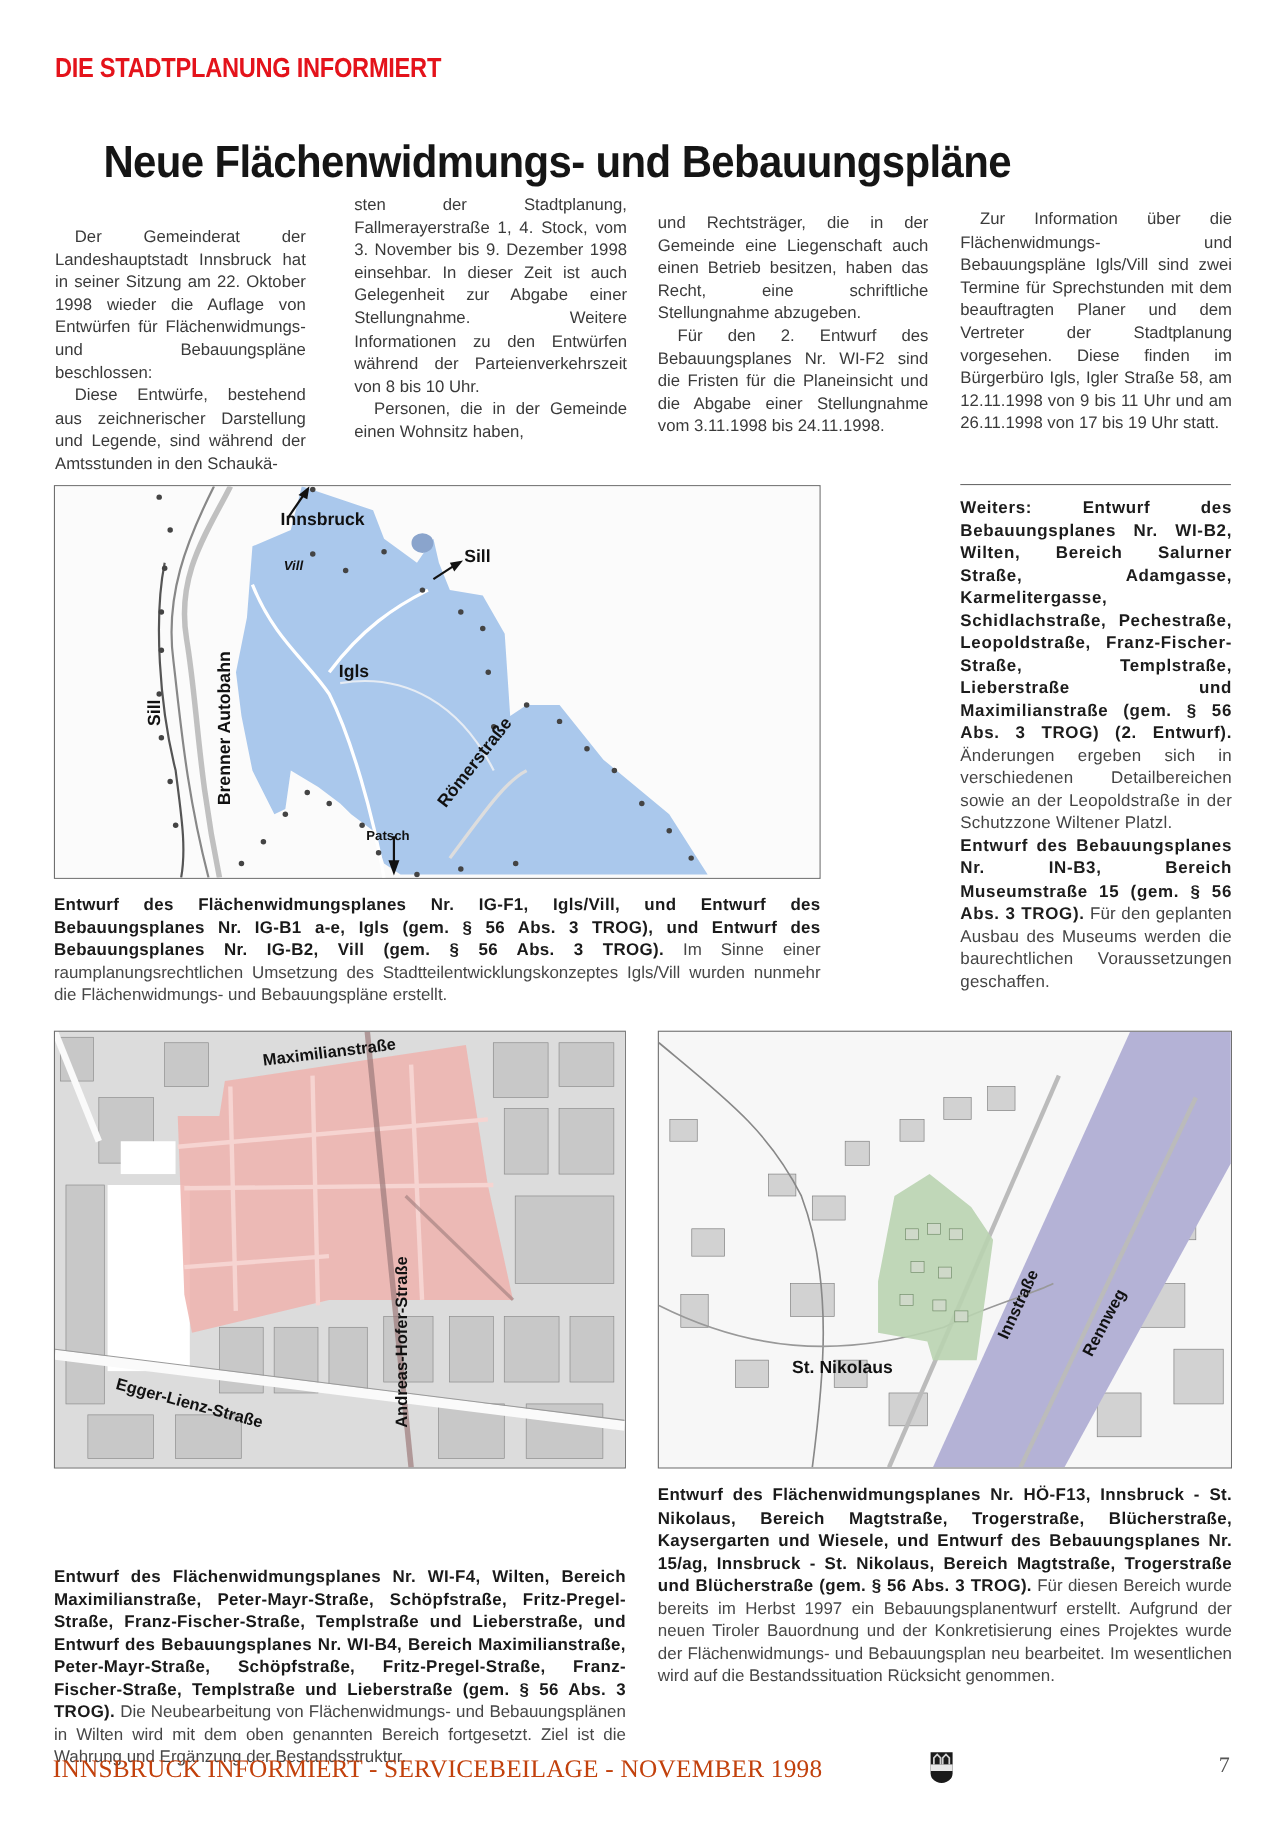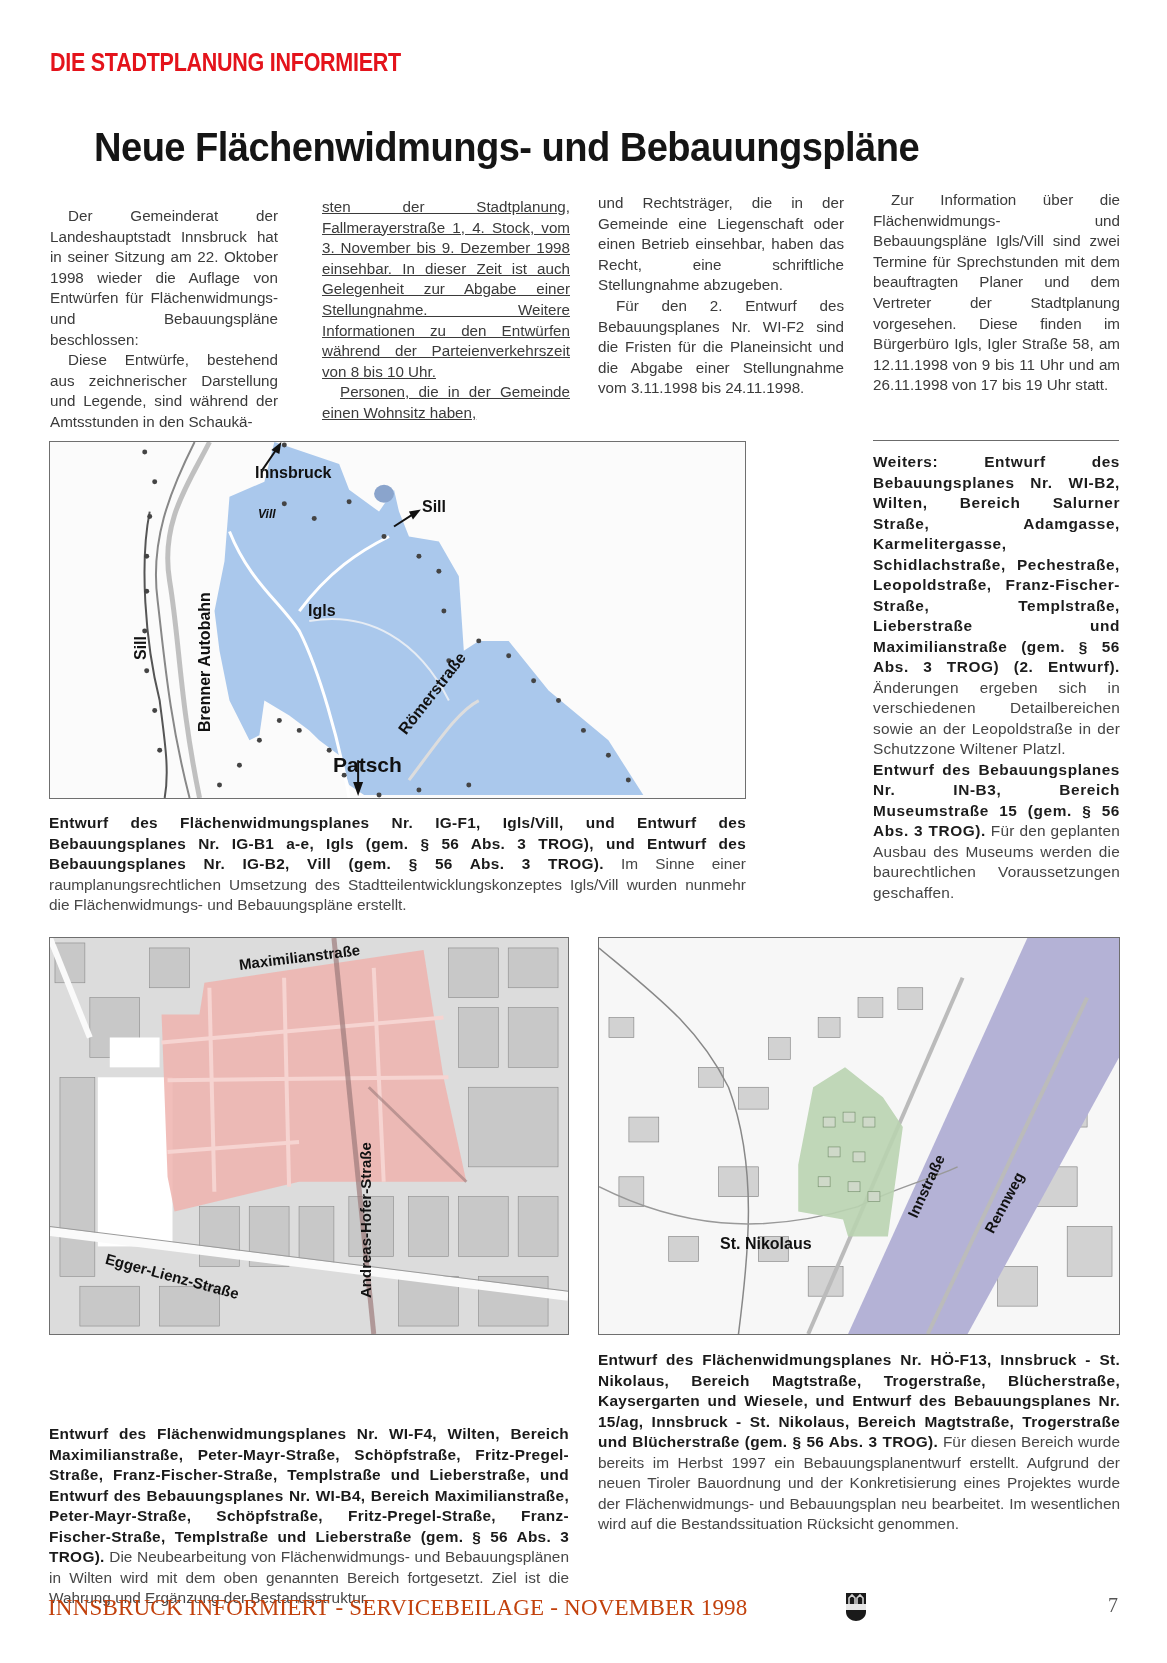--- a/index.html
+++ b/index.html
@@ -32,26 +32,26 @@
 </head>
 <body>
 
 <div class="kicker">DIE STADTPLANUNG INFORMIERT</div>
 <div class="headline">Neue Flächenwidmungs- und Bebauungspläne</div>
 
 <div class="col" style="left:50px; top:206px; width:228px;">
   <p>Der Gemeinderat der Landeshauptstadt Innsbruck hat in seiner Sitzung am 22. Oktober 1998 wieder die Auflage von Entwürfen für Flächenwidmungs- und Bebauungspläne beschlossen:</p>
   <p>Diese Entwürfe, bestehend aus zeichnerischer Darstellung und Legende, sind während der Amtsstunden in den Schaukä-</p>
 </div>
-<div class="col" style="left:322px; top:197px; width:248px;text-decoration:underline;">
+<div class="col" style="left:322px; top:177px; width:248px;">
   <p class="noind">sten der Stadtplanung, Fallmerayerstraße 1, 4. Stock, vom 3. November bis 9. Dezember 1998 einsehbar. In dieser Zeit ist auch Gelegenheit zur Abgabe einer Stellungnahme. Weitere Informationen zu den Entwürfen während der Parteienverkehrszeit von 8 bis 10 Uhr.</p>
   <p>Personen, die in der Gemeinde einen Wohnsitz haben,</p>
 </div>
 <div class="col" style="left:598px; top:193px; width:246px;">
-  <p class="noind">und Rechtsträger, die in der Gemeinde eine Liegenschaft oder einen Betrieb einsehbar, haben das Recht, eine schriftliche Stellungnahme abzugeben.</p>
+  <p class="noind">und Rechtsträger, die in der Gemeinde eine Liegenschaft auch einen Betrieb besitzen, haben das Recht, eine schriftliche Stellungnahme abzugeben.</p>
   <p>Für den 2. Entwurf des Bebauungsplanes Nr. WI-F2 sind die Fristen für die Planeinsicht und die Abgabe einer Stellungnahme vom 3.11.1998 bis 24.11.1998.</p>
 </div>
 <div class="col" style="left:873px; top:190px; width:247px;">
   <p>Zur Information über die Flächenwidmungs- und Bebauungspläne Igls/Vill sind zwei Termine für Sprechstunden mit dem beauftragten Planer und dem Vertreter der Stadtplanung vorgesehen. Diese finden im Bürgerbüro Igls, Igler Straße 58, am 12.11.1998 von 9 bis 11 Uhr und am 26.11.1998 von 17 bis 19 Uhr statt.</p>
 </div>
 
 <div class="divider"></div>
 
 <div class="side">
   <span><b>Weiters: Entwurf des Bebauungsplanes Nr. WI-B2, Wilten, Bereich Salurner Straße, Adamgasse, Karmelitergasse, Schidlachstraße, Pechestraße, Leopoldstraße, Franz-Fischer-Straße, Templstraße, Lieberstraße und Maximilianstraße (gem. § 56 Abs. 3 TROG) (2. Entwurf).</b></span><span> Änderungen ergeben sich in verschiedenen Detailbereichen sowie an der Leopoldstraße in der Schutzzone Wiltener Platzl.</span><br>
@@ -115,21 +115,21 @@
       <polygon points="232,0 222,8 230,12" fill="#111"></polygon>
     <path d="M345 85 L365 72" stroke="#111" stroke-width="2"></path>
       <polygon points="372,68 360,70 364,78" fill="#111"></polygon>
     <path d="M309 320 L309 345" stroke="#111" stroke-width="2"></path>
       <polygon points="304,342 314,342 309,356" fill="#111"></polygon>
   </svg>
   <div class="maplabel" style="left:205px; top:22px; font-size:16px;text-align:center;">Innsbruck</div>
   <div class="maplabel" style="left:208px; top:65px; font-size:12px;font-style:italic;">Vill</div>
   <div class="maplabel" style="left:372px; top:56px; font-size:16px;">Sill</div>
   <div class="maplabel" style="left:258px; top:160px; font-size:16px;">Igls</div>
-  <div class="maplabel" style="left:283px; top:311px; font-size:21px;text-align:right;">Patsch</div>
+  <div class="maplabel" style="left:283px; top:311px; font-size:12px;text-align:right;">Patsch</div>
   <div class="maplabel" style="left:82px; top:218px; font-size:16px; transform:rotate(-90deg); transform-origin:left top;">Sill</div>
   <div class="maplabel" style="left:146px; top:290px; font-size:16px; transform:rotate(-90deg); transform-origin:left top;">Brenner Autobahn</div>
   <div class="maplabel" style="left:345px; top:285px; font-size:16px; transform:rotate(-52deg); transform-origin:left top;">Römerstraße</div>
 </div>
 
 <div class="caption" style="left:49px; top:813px; width:697px; line-height:20.5px;">
   <b>Entwurf des Flächenwidmungsplanes Nr. IG-F1, Igls/Vill, und Entwurf des Bebauungsplanes Nr. IG-B1 a-e, Igls (gem. § 56 Abs. 3 TROG), und Entwurf des Bebauungsplanes Nr. IG-B2, Vill (gem. § 56 Abs. 3 TROG).</b><span> Im Sinne einer raumplanungsrechtlichen Umsetzung des Stadtteilentwicklungskonzeptes Igls/Vill wurden nunmehr die Flächenwidmungs- und Bebauungspläne erstellt.</span>
 </div>
 
 <div class="map" style="left:49px; top:937px; width:520px; height:398px;">

